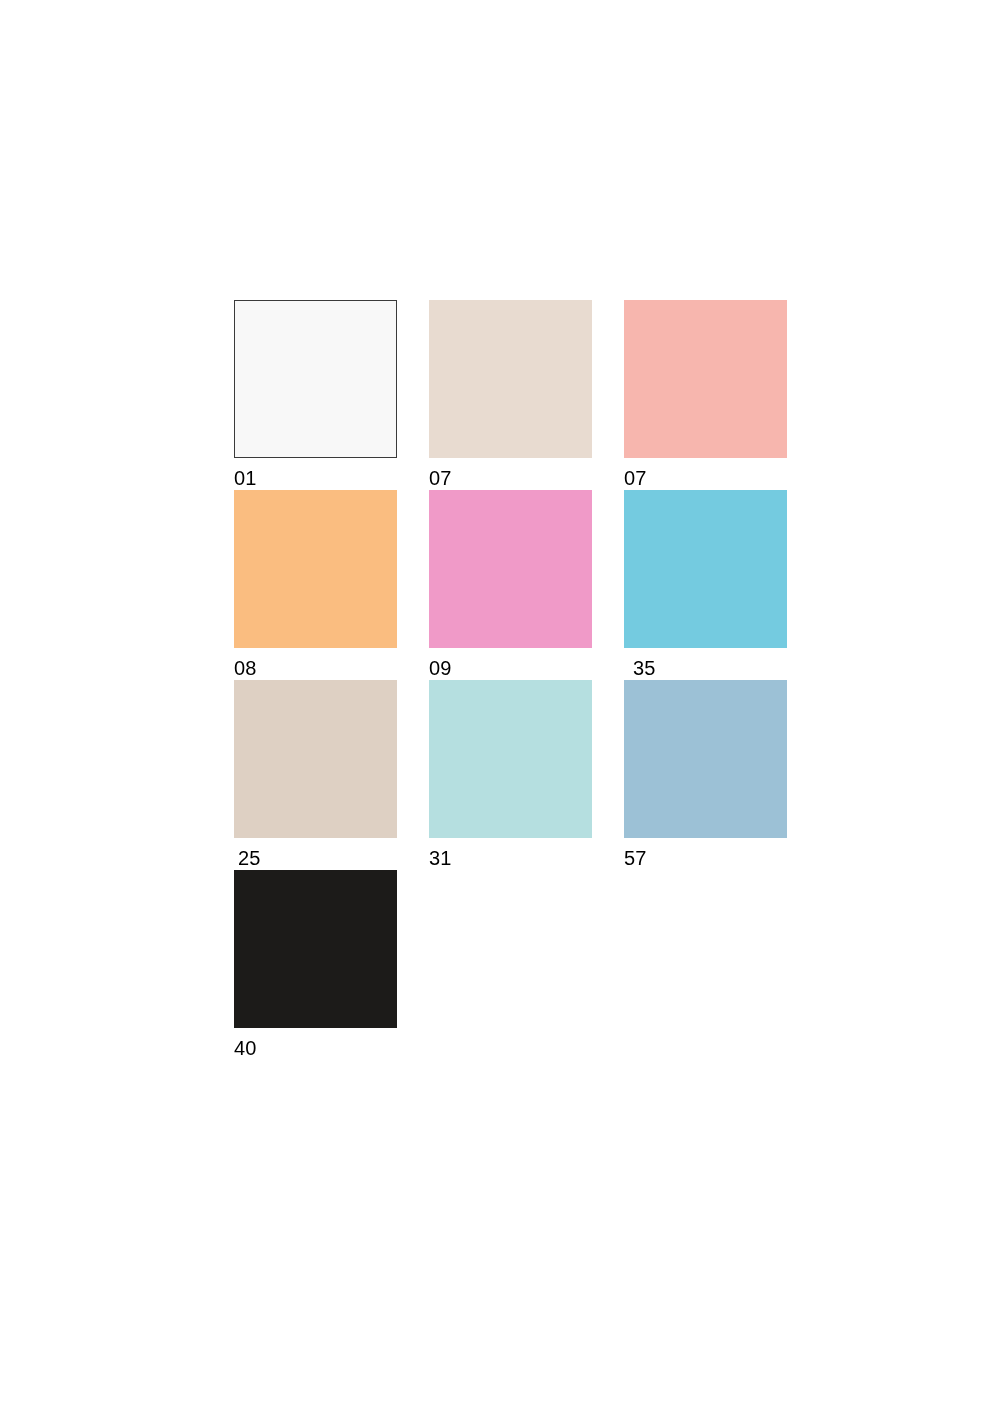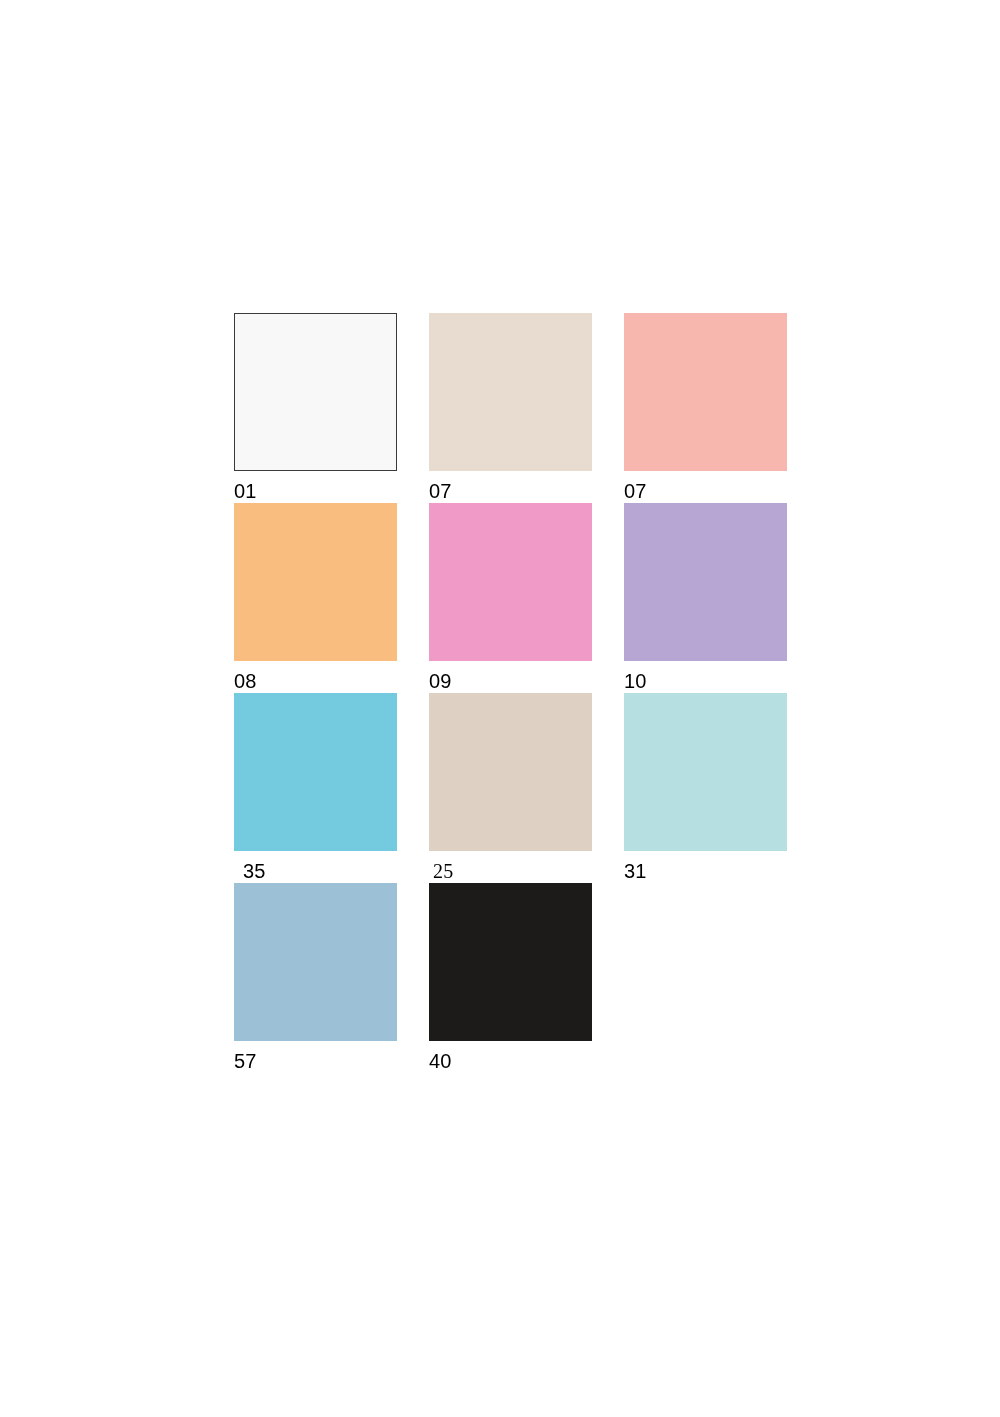--- a/index.html
+++ b/index.html
@@ -21,21 +21,21 @@
     position: absolute;
     left: 0;
     top: 0;
     width: 1000px;
     height: 1417px;
   }
 
   .swatch-grid {
     position: absolute;
     left: 234px;
-    top: 313px;
+    top: 300px;
     width: 535px;
     display: grid;
     grid-template-columns: repeat(3, 163px);
     grid-template-rows: repeat(4, 158px);
     column-gap: 23px;
     row-gap: 56px;
     gap: 32px;
   }
 
   .swatch-cell {
@@ -65,21 +65,20 @@
     line-height: 24px;
     color: #000000;
     letter-spacing: 0.2px;
   }
 
   .swatch-label.indent-sm {
     left: 9px;
   }
   .swatch-label.indent-xs {
     left: 4px;
-    font-family: Liberation Serif, serif;
   }
 </style>
 </head>
 <body>
 
 <div id="swatch-sheet">
   <div class="swatch-grid">
       <div class="swatch-cell">
         <div class="swatch-chip bordered" style="background-color: rgb(248, 248, 248); border-color: rgb(58, 58, 58);"></div>
         <div class="swatch-label">01</div>
@@ -94,24 +93,20 @@
       </div>
       <div class="swatch-cell">
         <div class="swatch-chip" style="background-color: rgb(250, 189, 128);"></div>
         <div class="swatch-label">08</div>
       </div>
       <div class="swatch-cell">
         <div class="swatch-chip" style="background-color: rgb(240, 154, 200);"></div>
         <div class="swatch-label">09</div>
       </div>
       <div class="swatch-cell">
-        <div class="swatch-chip" style="background-color: rgb(183, 165, 212);"></div>
-        <div class="swatch-label">10</div>
-      </div>
-      <div class="swatch-cell">
         <div class="swatch-chip" style="background-color: rgb(116, 203, 224);"></div>
         <div class="swatch-label indent-sm">35</div>
       </div>
       <div class="swatch-cell">
         <div class="swatch-chip" style="background-color: rgb(222, 208, 195);"></div>
         <div class="swatch-label indent-xs">25</div>
       </div>
       <div class="swatch-cell">
         <div class="swatch-chip" style="background-color: rgb(181, 223, 224);"></div>
         <div class="swatch-label">31</div>

